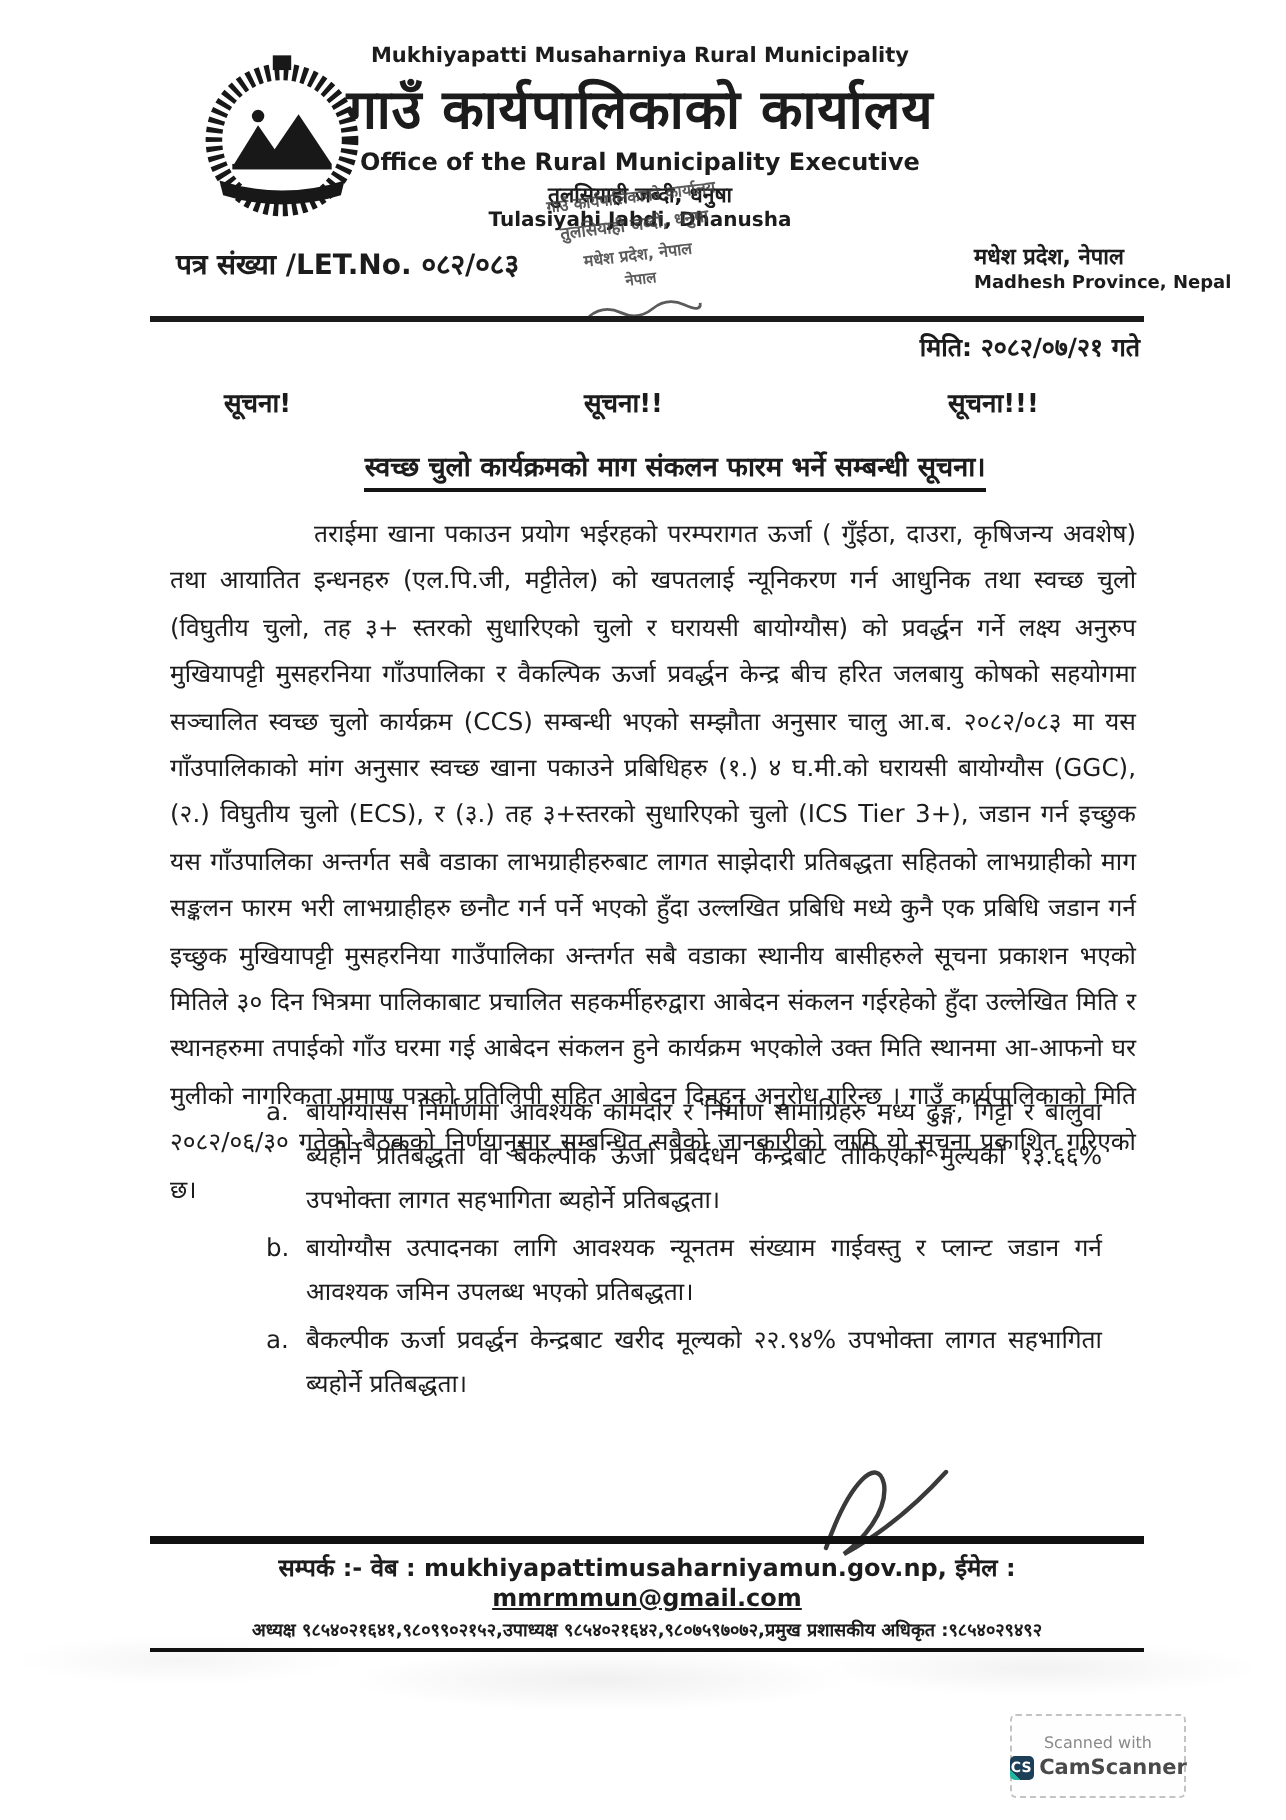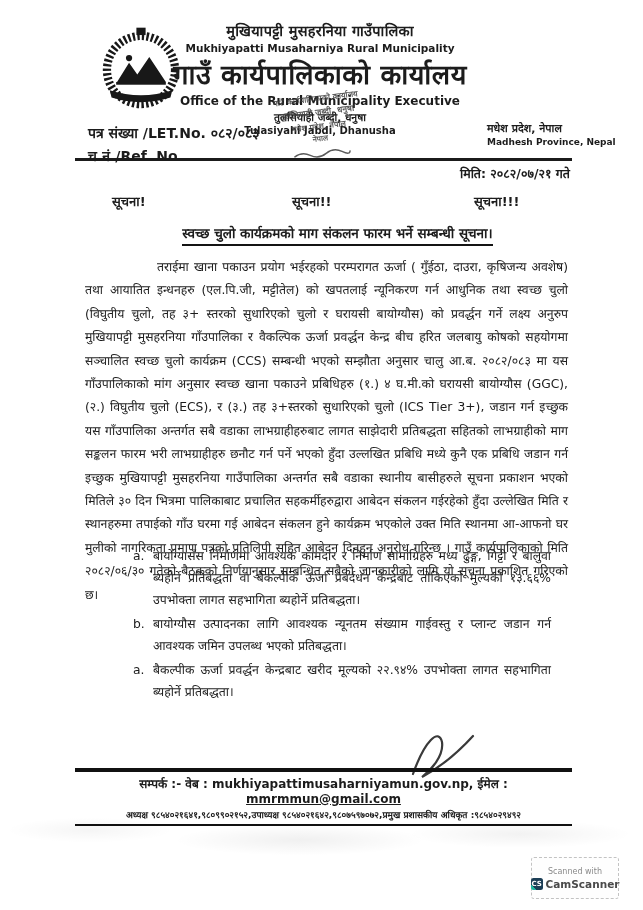--- a/index.html
+++ b/index.html
@@ -76,21 +76,21 @@
   
   .scan-shadow { position:absolute; left:0; top:812px; width:643px; height:55px; pointer-events:none;
     background:
       radial-gradient(ellipse 180px 22px at 300px 28px, rgba(0,0,0,0.06), transparent 70%),
       radial-gradient(ellipse 160px 20px at 520px 22px, rgba(0,0,0,0.05), transparent 70%),
       radial-gradient(ellipse 120px 18px at 90px 18px,  rgba(0,0,0,0.04), transparent 70%);
   }
 
   
   .cam-badge {
-    position:absolute; left:531px; top:857px; width:88px; height:42px;
+    position:absolute; left:505px; top:857px; width:88px; height:42px;
     border:1px dashed #c3c3c3; background:#fefefe; border-radius:3px;
     display:flex; flex-direction:column; align-items:center; justify-content:center; gap:2px;
   }
   .cam-badge .scanned { font-size:8px; color:#8a8a8a; }
   .cam-row { display:flex; align-items:center; gap:3px; }
   .cs-logo {
     width:12px; height:12px; border-radius:2.5px; color:#fff; font-size:7px; font-weight:bold;
     display:flex; align-items:center; justify-content:center;
     background:linear-gradient(45deg, #1fb7a0 0 22%, #1c3e56 22%);
   }
@@ -105,41 +105,39 @@
     <circle cx="50" cy="50" r="37" fill="none" stroke="#181818" stroke-width="9" stroke-dasharray="2.6 2.4"></circle>
     <circle cx="50" cy="50" r="30" fill="#ffffff"></circle>
     <rect x="45" y="4" width="10" height="8" fill="#181818"></rect>
     <path d="M24 63 L37 42 L46 55 L59 36 L77 63 Z" fill="#181818"></path>
     <circle cx="37" cy="37" r="3.4" fill="#181818"></circle>
     <rect x="23" y="63" width="54" height="3" fill="#181818"></rect>
     <path d="M16 72 Q50 83 84 72 L82 80 Q50 90 18 80 Z" fill="#181818"></path>
   </svg>
 
   <div class="head-center">
-    <div class="np-muni">मुखियापट्टी मुसहरनिया गाउँपालिका</div>
     <div class="en-muni">Mukhiyapatti Musaharniya Rural Municipality</div>
     <div class="big-office">गाउँ कार्यपालिकाको कार्यालय</div>
     <div class="en-office">Office of the Rural Municipality Executive</div>
     <div class="np-addr">तुलसियाही जब्दी, धनुषा</div>
     <div class="en-addr">Tulasiyahi Jabdi, Dhanusha</div>
   </div>
 
   <div class="stamp">
     <div class="s0">गाउँ कार्यपालिकाको कार्यालय</div>
     <div class="s1">तुलसियाही जब्दी, धनुषा</div>
     <div class="s2">मधेश प्रदेश, नेपाल</div>
     <div class="s3">नेपाल</div>
     <svg width="60" height="10" viewBox="0 0 60 10">
       <path d="M2 6 Q10 1 18 6 T34 6 T50 6 T58 6" fill="none" stroke="#3f3f3f" stroke-width="1.4"></path>
     </svg>
   </div>
 
   <div class="letter-no">
     <div>पत्र संख्या /LET.No. ०८२/०८३</div>
-    <div>च.नं./Ref. No.</div>
   </div>
 
   <div class="province">
     <div class="np">मधेश प्रदेश, नेपाल</div>
     <div class="en">Madhesh Province, Nepal</div>
   </div>
 
   <div class="header-rule"></div>
 
   <div class="letter-date">मिति: २०८२/०७/२१ गते</div>

